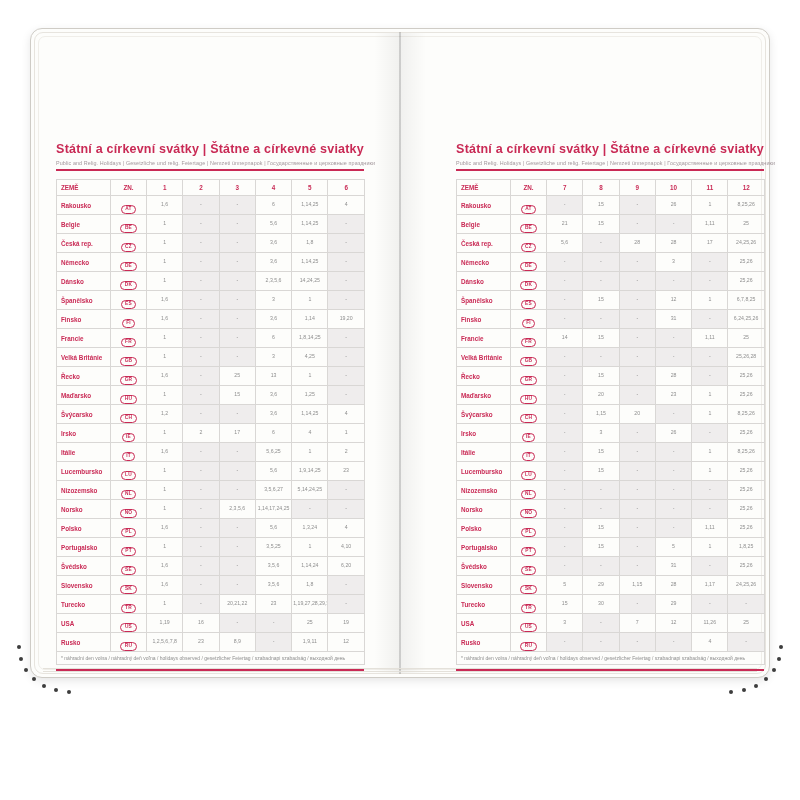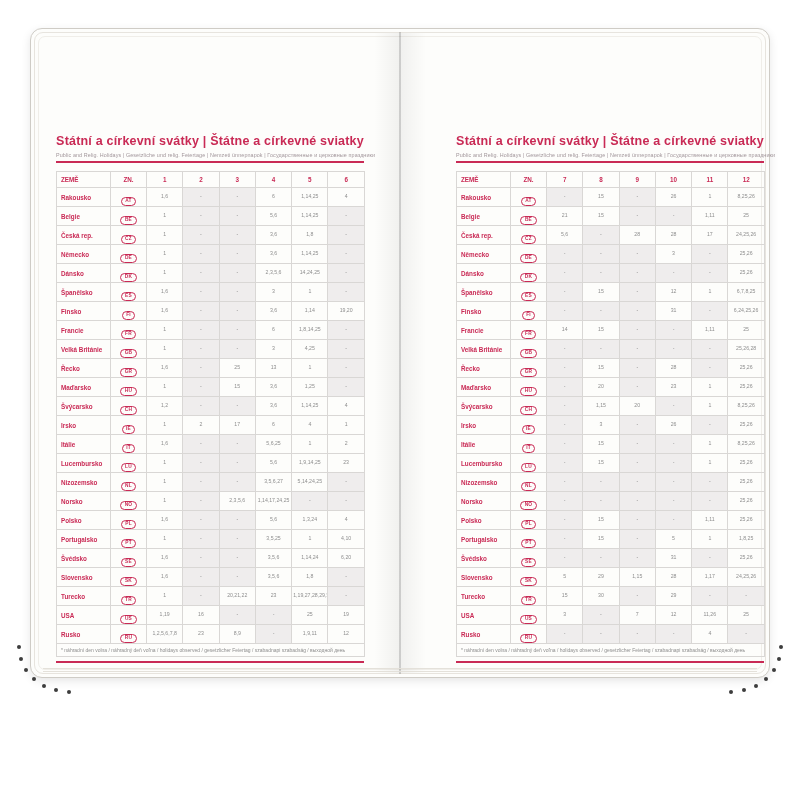--- a/index.html
+++ b/index.html
@@ -18,21 +18,21 @@
          background:linear-gradient(to right,rgba(0,0,0,.08),rgba(0,0,0,.22),rgba(0,0,0,.08));}
   .gutterL{position:absolute;right:50%;top:4px;bottom:4px;width:26px;
            background:linear-gradient(to right,rgba(0,0,0,0),rgba(0,0,0,.05));}
   .gutterR{position:absolute;left:50%;top:4px;bottom:4px;width:26px;
            background:linear-gradient(to left,rgba(0,0,0,0),rgba(0,0,0,.05));}
   .stack-bottom{position:absolute;left:12px;right:12px;height:0;border-top:1px solid #e4e1da;}
 
   .stitch{position:absolute;width:4px;height:4px;border-radius:50%;background:#3d3d3d;}
 
   
-  .content{position:absolute;top:134px;width:308px;}
+  .content{position:absolute;top:142px;width:308px;}
   .content.left{left:56px;} .content.right{left:456px;}
   .title{font-size:12.5px;font-weight:bold;color:var(--accent);text-align:center;
          letter-spacing:.2px;margin-bottom:4px;white-space:nowrap;}
   .subtitle{font-size:5.4px;color:#a2969b;text-align:center;white-space:nowrap;
             letter-spacing:.1px;margin-bottom:3px;}
   .rule-top{height:1.6px;background:var(--accent);margin-bottom:8px;}
   .rule-bottom{height:1.8px;background:var(--accent);margin-top:4px;}
 
   table.holidays{border-collapse:collapse;table-layout:fixed;width:308px;}
   table.holidays th,table.holidays td{border:0.8px solid #d9d7d5;overflow:hidden;}

